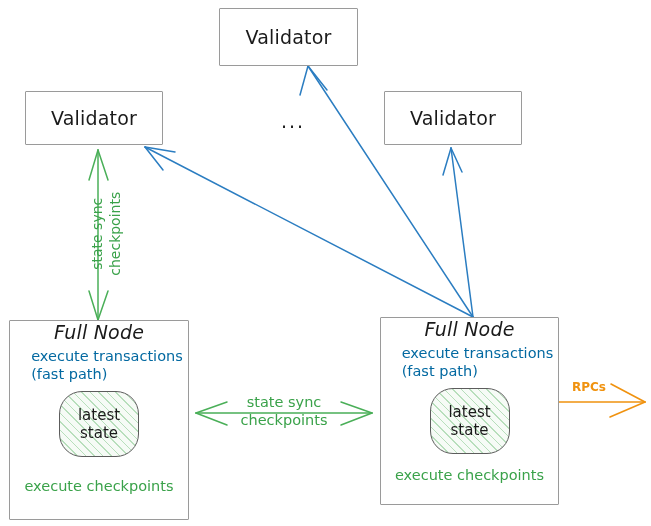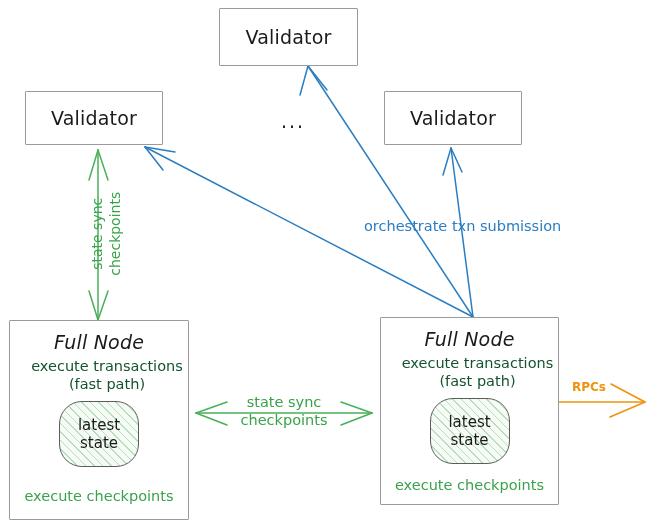--- a/index.html
+++ b/index.html
@@ -28,31 +28,30 @@
     font-size:19px;
     color:#1a1a1a;
     font-family:"DejaVu Sans", sans-serif;
     letter-spacing:.2px;
   }
 
   .fullnode-box{
     display:flex;
     flex-direction:column;
     align-items:center;
-    padding-top:10px;
   }
   .fullnode-title{
     font-size:19px;color:#1a1a1a;
     margin-bottom:5px;
     font-style:italic;
     letter-spacing:.2px;
   }
   .exec-txn{
-    font-size:14.5px;color:#14532d;
-    text-align:center;line-height:1.22;
+    font-size:14.5px;color:#0369a1;
+    text-align:left;line-height:1.22;
     margin-bottom:8px;
     margin-left:16px;
   }
   .exec-ckpt{
     font-size:14.5px;color:#3aa24a;
     text-align:center;
   }
 
   .latest-state{
     box-sizing:border-box;
@@ -169,21 +168,20 @@
       <div>execute transactions</div>
       <div>(fast path)</div>
     </div>
     <div class="latest-state">
       <span>latest</span>
       <span>state</span>
     </div>
     <div class="exec-ckpt" style="margin-top:13px;">execute checkpoints</div>
   </div>
 
-  <div class="lbl lbl-blue" style="left:364px;top:218px;">orchestrate txn submission</div>
 
   <div class="vert-green" style="left:30px;top:225px;width:136px;">
     <span>state sync</span>
   </div>
   <div class="vert-green" style="left:48px;top:225px;width:136px;">
     <span>checkpoints</span>
   </div>
 
   <div class="lbl lbl-green" style="left:227px;top:393px;width:114px;">
     <div>state sync</div>

